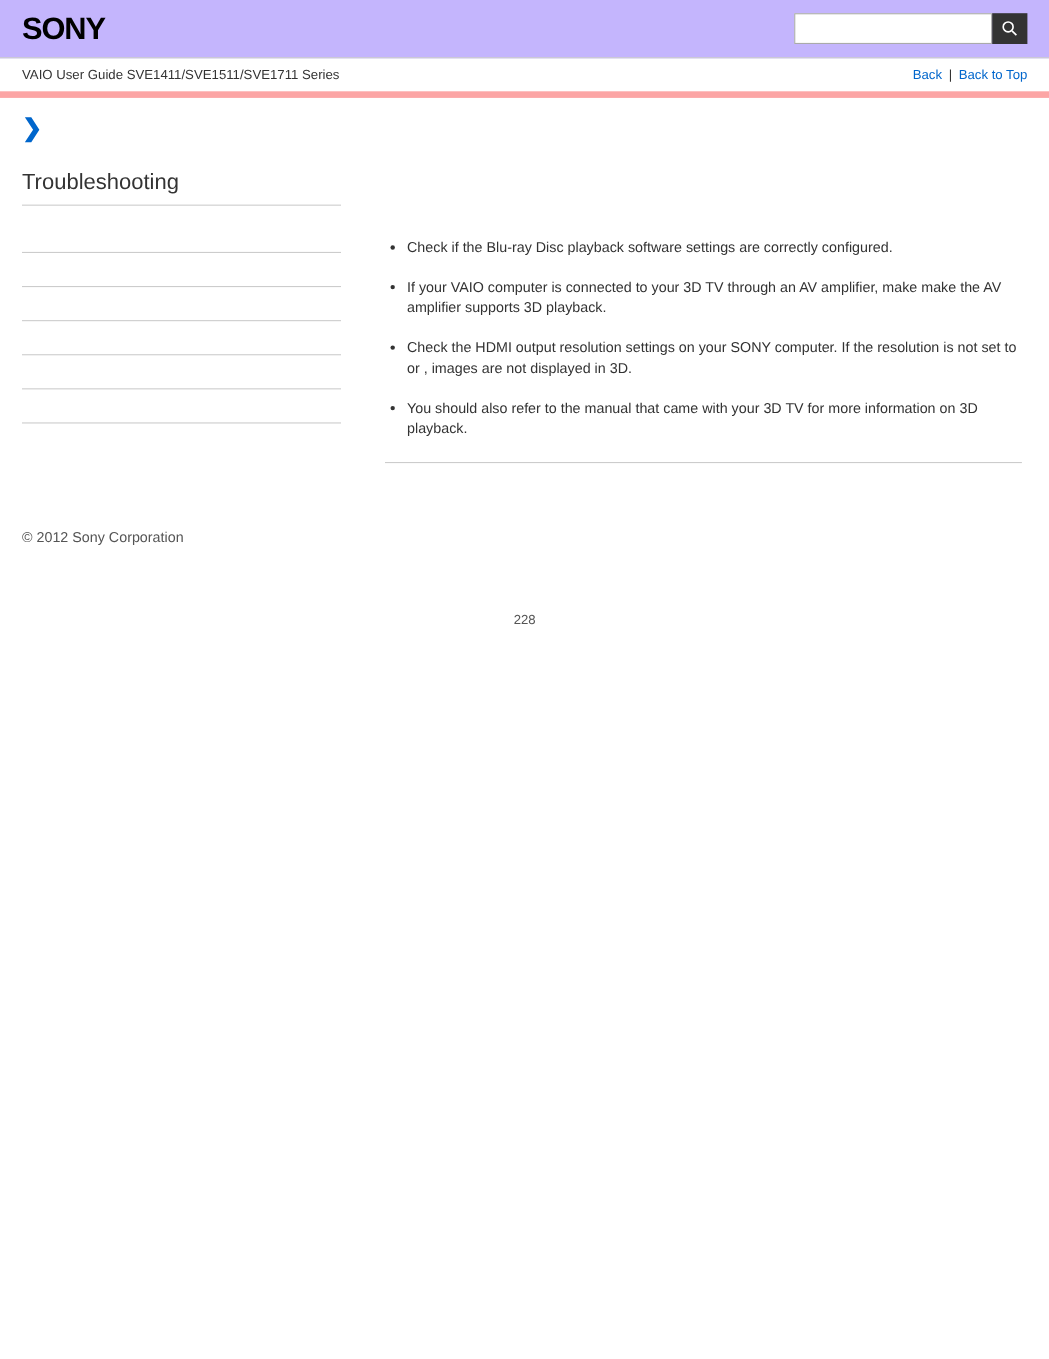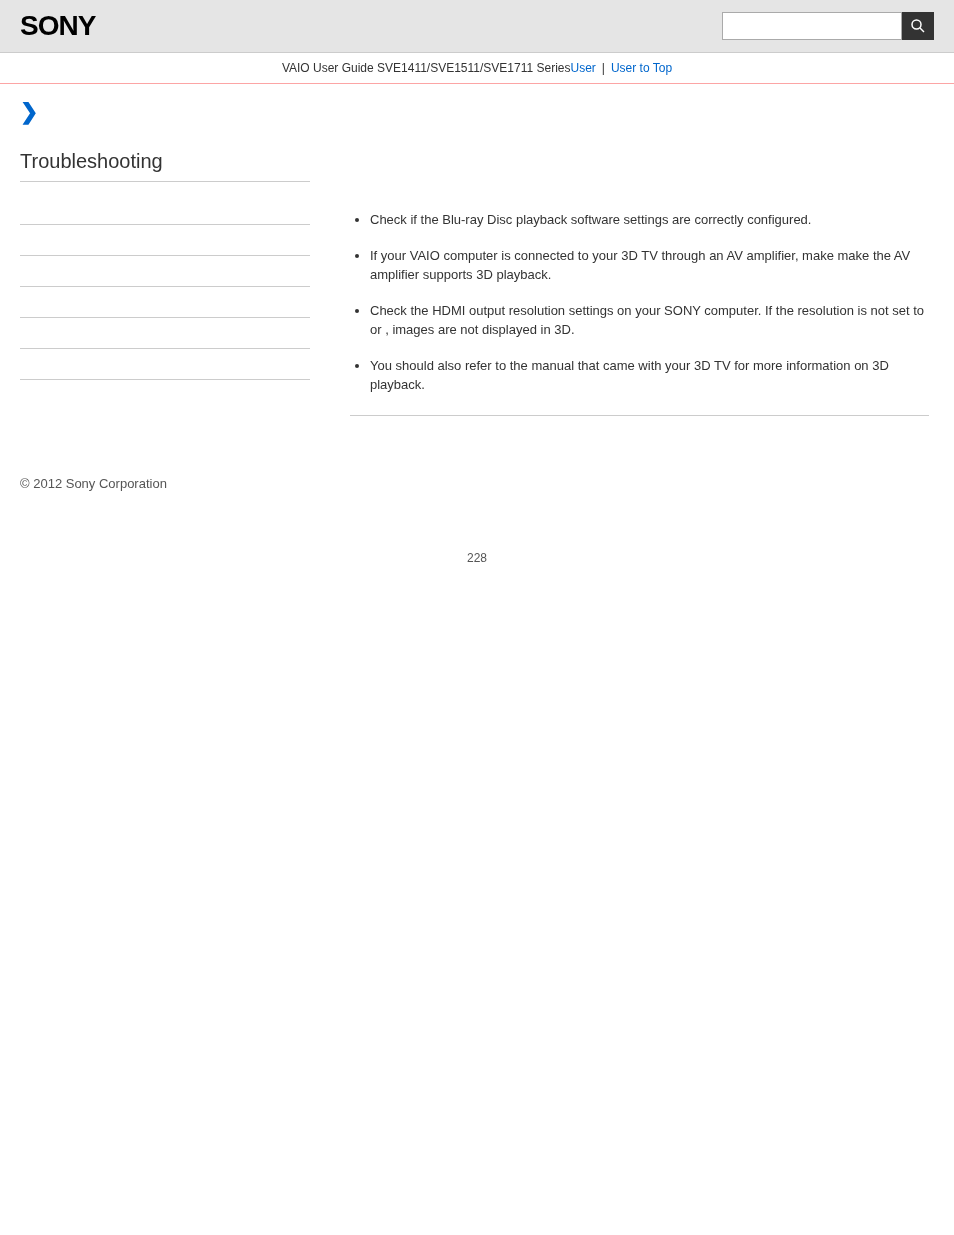--- a/index.html
+++ b/index.html
@@ -12,21 +12,21 @@
       font-family: Arial, Helvetica, sans-serif;
       font-size: 13px;
       color: #333;
       background: #fff;
       width: 954px;
       min-height: 1235px;
     }
 
     
     .header {
-      background: #e5e5e5;
+      background: #c4b5fd;
       border-bottom: 1px solid #ccc;
       padding: 10px 20px;
       display: flex;
       align-items: center;
       justify-content: space-between;
     }
 
     .sony-logo {
       font-size: 28px;
       font-weight: 900;
@@ -59,23 +59,23 @@
       align-items: center;
       justify-content: center;
       color: #fff;
       font-size: 15px;
     }
 
     
     .nav-bar {
       padding: 8px 20px;
       display: flex;
-      justify-content: center;
-      align-items: center;
-      border-bottom: 1px solid #fca5a5;
+      justify-content: space-between;
+      align-items: center;
+      border-bottom: 6px solid #fca5a5;
       font-size: 12px;
     }
 
     .nav-title {
       color: #333;
       font-size: 12px;
     }
 
     .nav-links {
       display: flex;
@@ -206,23 +206,23 @@
           <circle cx="6.5" cy="6.5" r="4.5" stroke="white" stroke-width="1.5"></circle>
           <line x1="10" y1="10" x2="14" y2="14" stroke="white" stroke-width="1.5"></line>
         </svg>
       </button>
     </div>
   </div>
 
   <div class="nav-bar">
     <span class="nav-title">VAIO User Guide SVE1411/SVE1511/SVE1711 Series</span>
     <div class="nav-links">
-      <a class="nav-link">User</a>
+      <a class="nav-link">Back</a>
       <span class="nav-separator">|</span>
-      <a class="nav-link">User to Top</a>
+      <a class="nav-link">Back to Top</a>
     </div>
   </div>
 
   <div class="chevron-area">
     <span class="chevron-symbol">❯</span>
   </div>
 
   <div class="content-area">
 
     <div class="sidebar">

